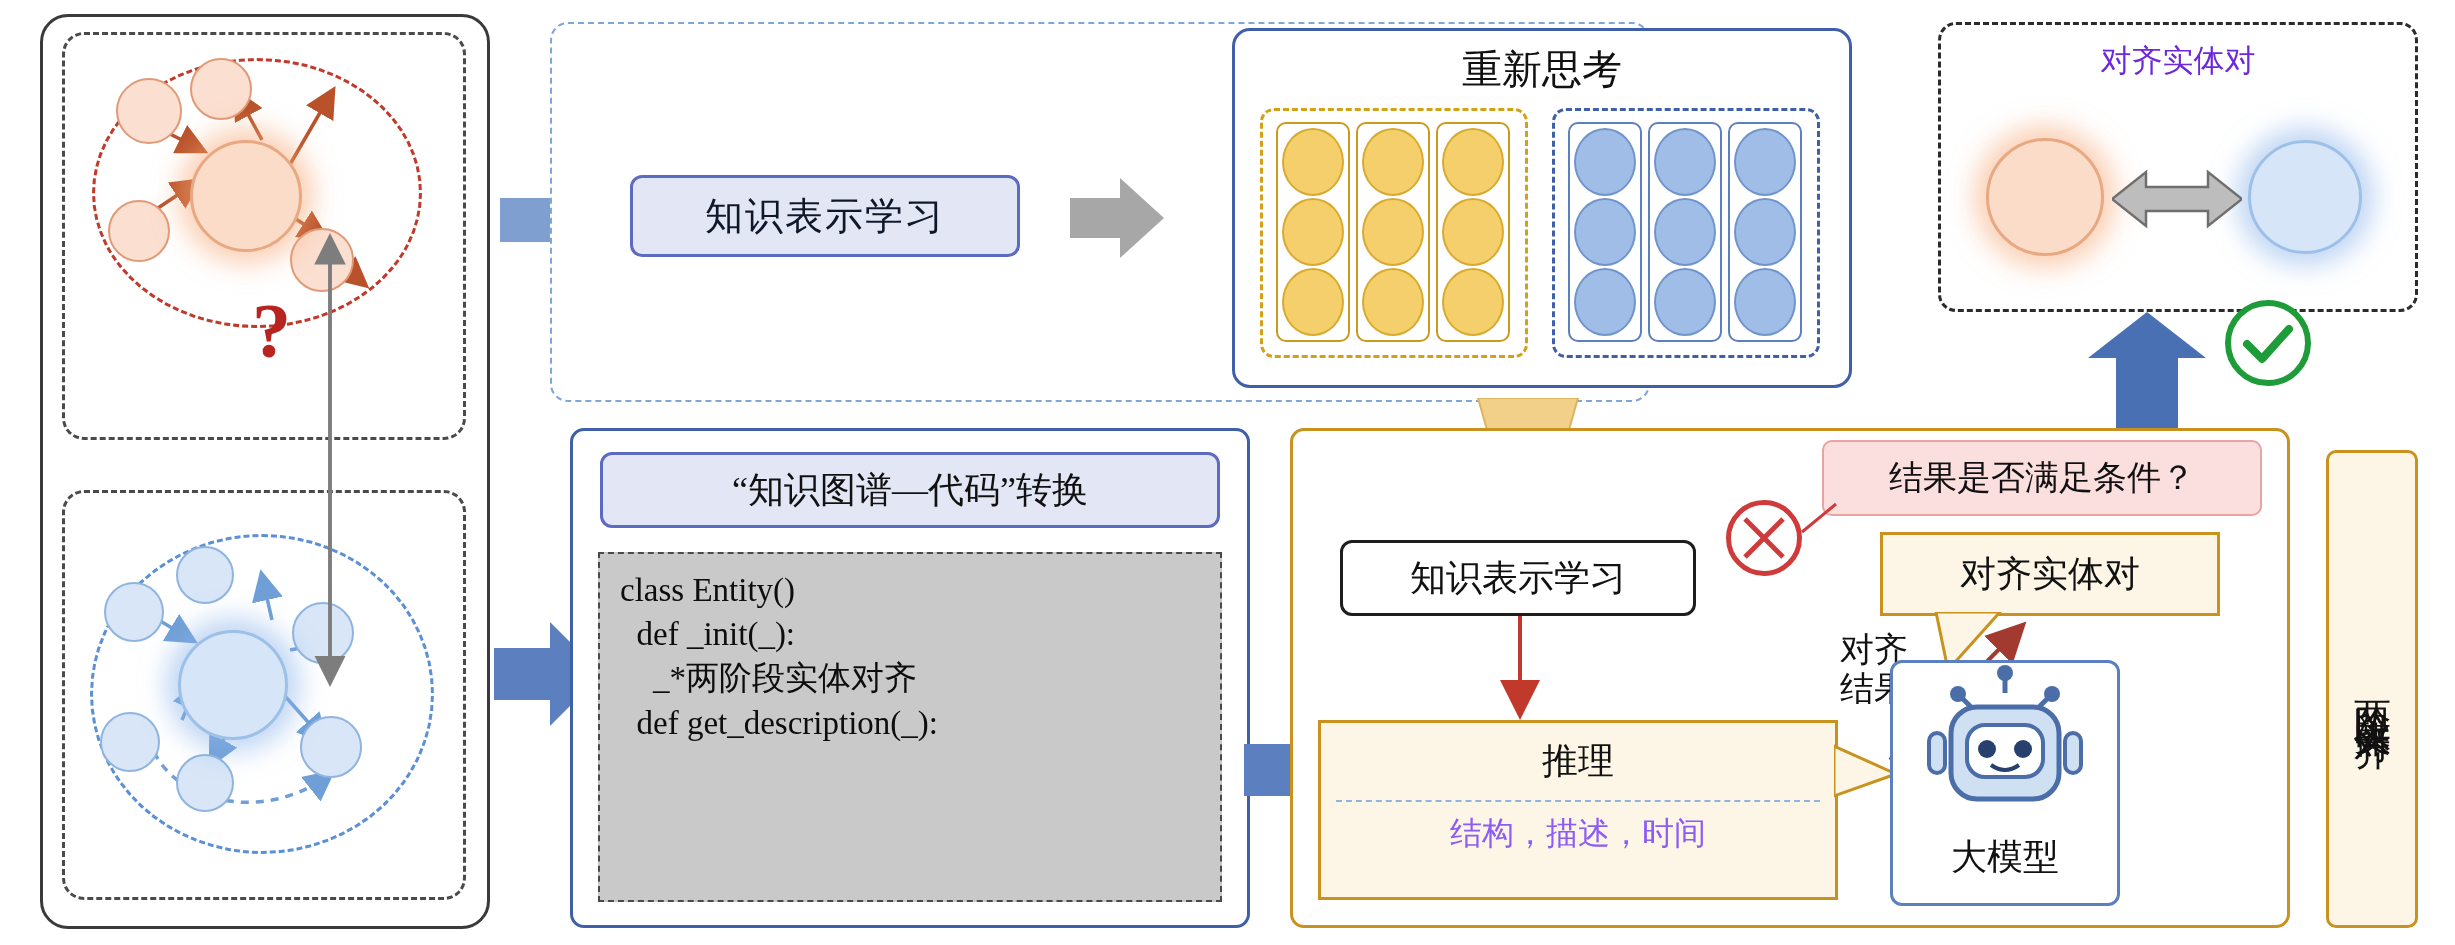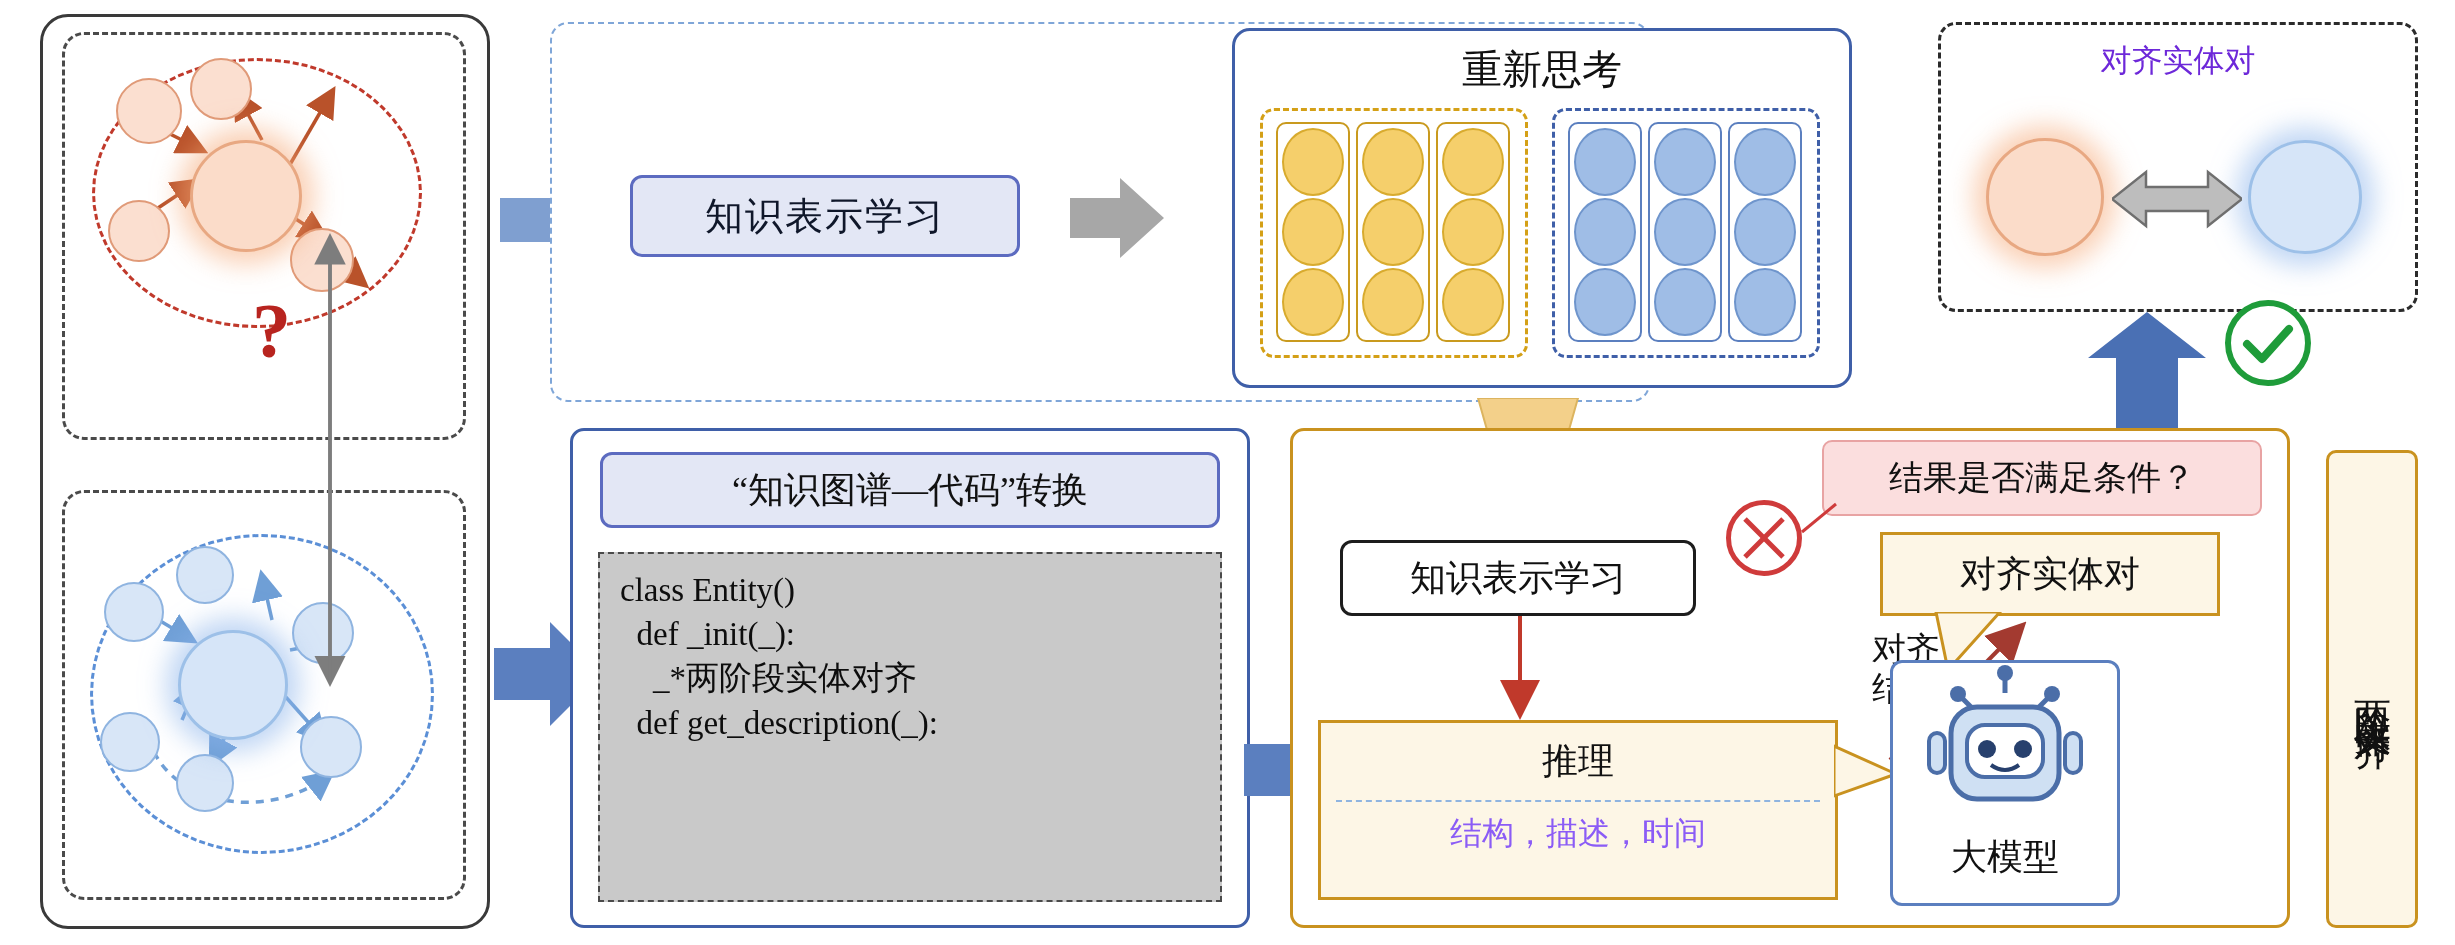--- a/index.html
+++ b/index.html
@@ -167,21 +167,21 @@
   }
   .cond-box {
     left: 1822px; top: 440px; width: 440px; height: 76px;
     border: 2.5px solid #e8a3a3; border-radius: 10px;
     background: #fbdede;
     display: flex; align-items: center; justify-content: center;
     font-size: 34px; color: #111; font-family: "Liberation Serif", serif;
   }
   .align-result {
     left: 1840px; top: 630px; width: 100px;
-    font-size: 34px; color: #111; text-align: right;
+    font-size: 34px; color: #111; text-align: left;
     font-family: "Liberation Serif", serif; line-height: 1.15;
   }
   .llm-box {
     left: 1890px; top: 660px; width: 230px; height: 246px;
     border: 3px solid #5b7fbf; border-radius: 12px;
     background: #ffffff;
     display: flex; flex-direction: column; align-items: center;
   }
   .llm-label {
     font-size: 36px; color: #111; font-family: Liberation Serif, serif;

